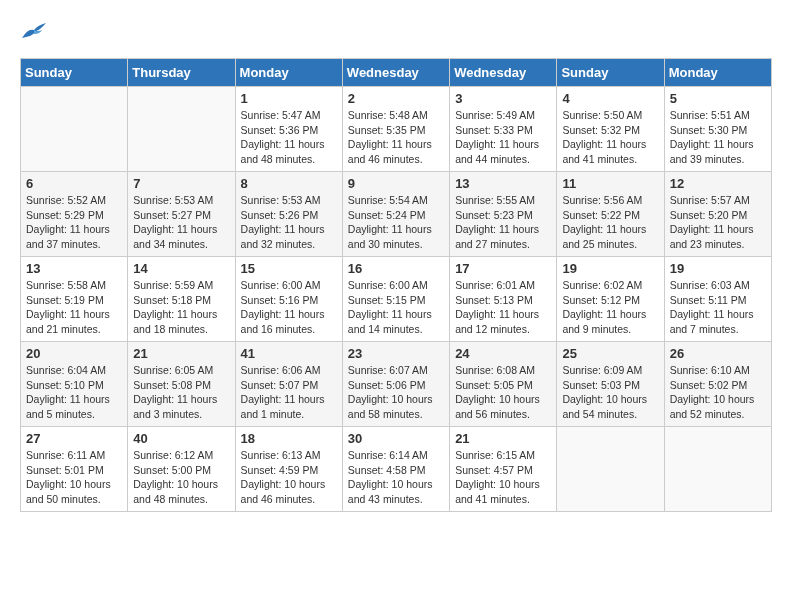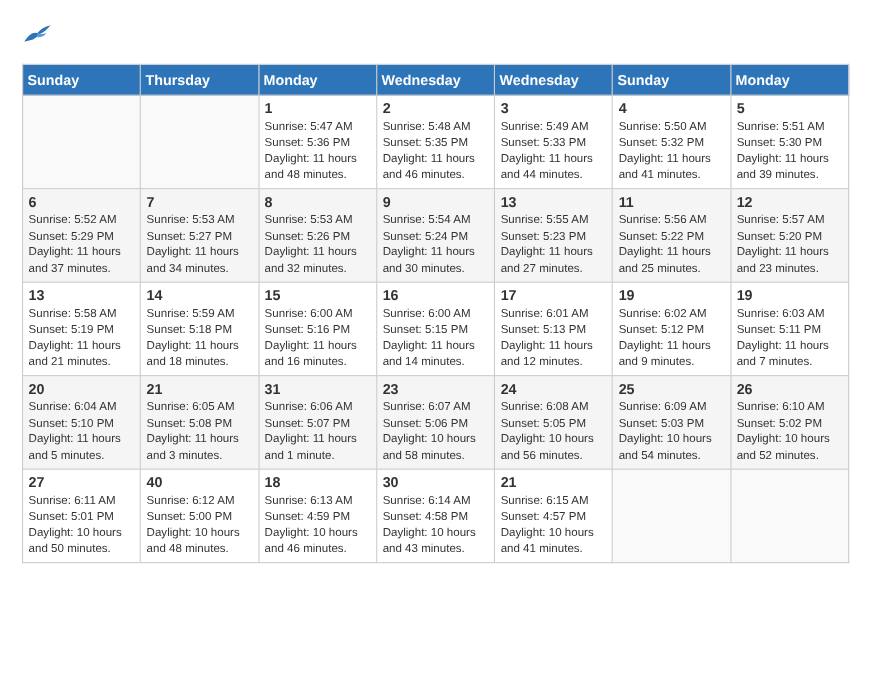--- a/index.html
+++ b/index.html
@@ -200,21 +200,21 @@
       <tr>
         <td>
           <span class="day-num">20</span>
           <div class="day-detail">Sunrise: 6:04 AM<br>Sunset: 5:10 PM<br>Daylight: 11 hours and 5 minutes.</div>
         </td>
         <td>
           <span class="day-num">21</span>
           <div class="day-detail">Sunrise: 6:05 AM<br>Sunset: 5:08 PM<br>Daylight: 11 hours and 3 minutes.</div>
         </td>
         <td>
-          <span class="day-num">31</span>
+          <span class="day-num">41</span>
           <div class="day-detail">Sunrise: 6:06 AM<br>Sunset: 5:07 PM<br>Daylight: 11 hours and 1 minute.</div>
         </td>
         <td>
           <span class="day-num">23</span>
           <div class="day-detail">Sunrise: 6:07 AM<br>Sunset: 5:06 PM<br>Daylight: 10 hours and 58 minutes.</div>
         </td>
         <td>
           <span class="day-num">24</span>
           <div class="day-detail">Sunrise: 6:08 AM<br>Sunset: 5:05 PM<br>Daylight: 10 hours and 56 minutes.</div>
         </td>

